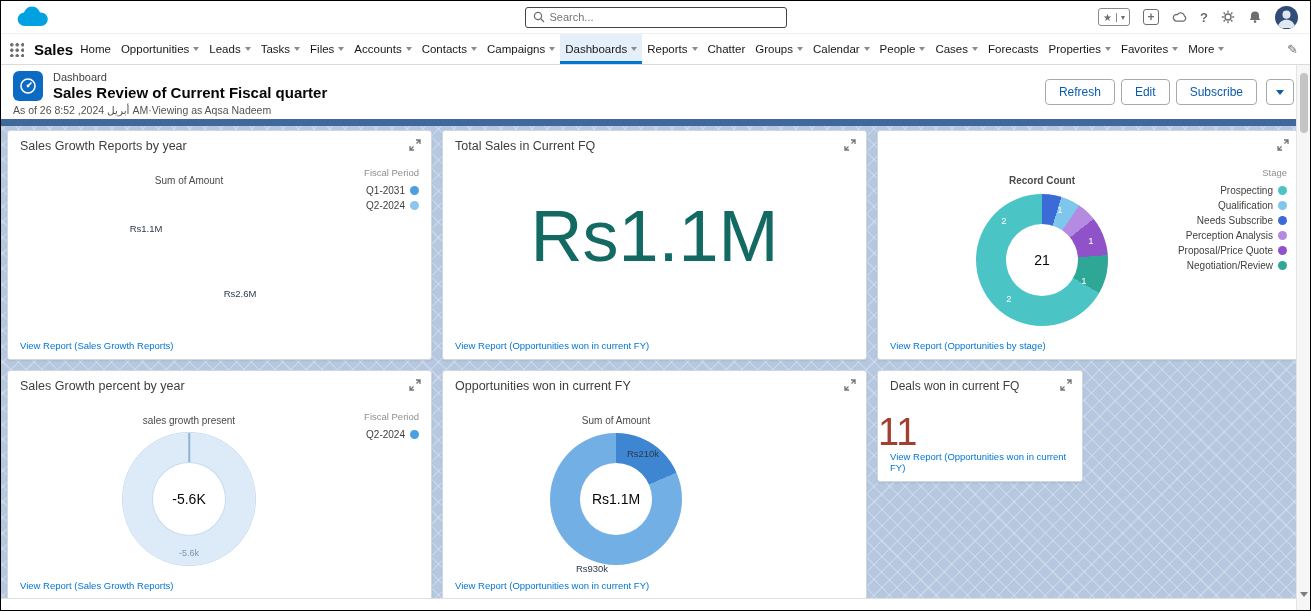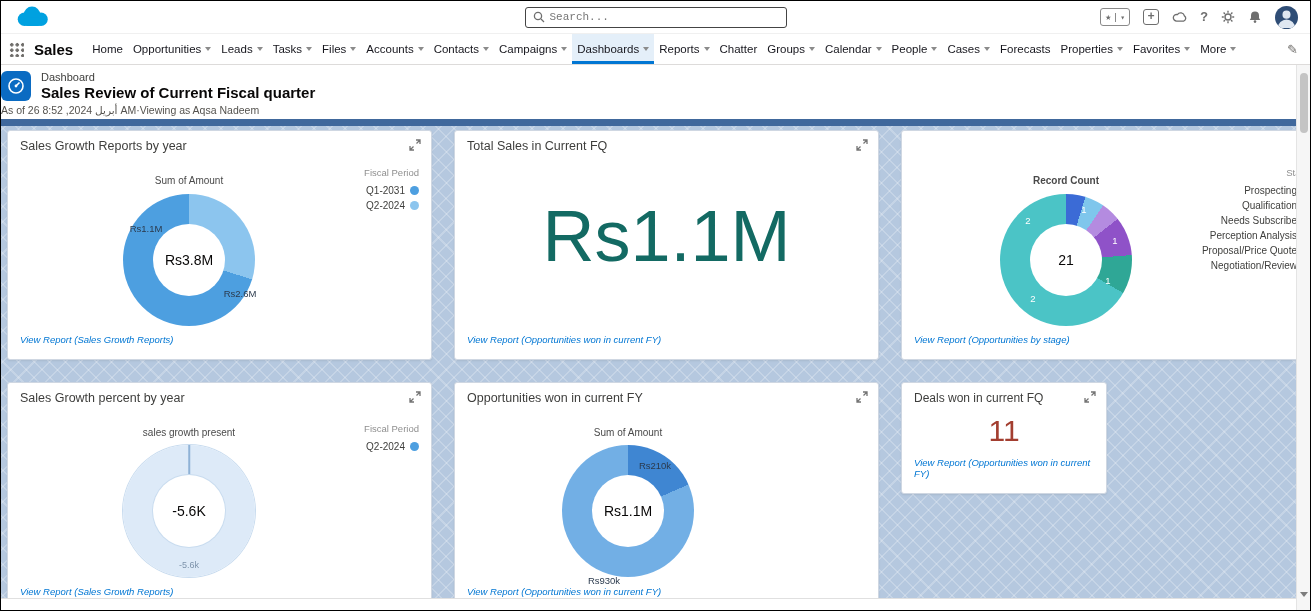--- a/index.html
+++ b/index.html
@@ -1,21 +1,21 @@
 <!DOCTYPE html>
 <html><head>
 <meta charset="utf-8">
 <style>
   * { margin:0; padding:0; box-sizing:border-box; }
   html,body { width:1311px; height:611px; }
   body { font-family:"Liberation Sans", sans-serif; background:#fff; position:relative;
          border:1px solid #000; overflow:hidden; }
 
   
-  .topbar { height:32px; background:#fff; display:flex; align-items:center; padding:15px 12px; position:relative;font-family:Liberation Mono, monospace; }
+  .topbar { height:32px; background:#fff; display:flex; align-items:center; padding:15px 12px; position:relative; }
   .sf-logo { width:38px; height:24px; cursor:pointer; }
   .search-box { position:absolute; left:50%; transform:translateX(-50%); width:262px; height:21px;
                 border:1px solid #444; border-radius:3px; display:flex; align-items:center;
                 padding:0 7px; gap:5px; background:#fff; }
   .search-box input { border:none; outline:none; flex:1; font-size:11px; color:#333; font-family:inherit; background:transparent; }
   .top-icons { margin-left:auto; display:flex; align-items:center; gap:13px; }
   .fav-pill { display:flex; align-items:center; border:1px solid #8a8a8a; border-radius:3px; height:18px; cursor:pointer; }
   .fav-pill .star { font-size:10px; color:#6e6e6e; padding:0 4px; }
   .fav-pill .chev { font-size:8px; color:#6e6e6e; padding:0 4px; border-left:1px solid #8a8a8a; }
   .tb-icon { color:#6e6e6e; font-size:13px; line-height:1; cursor:pointer; display:flex; align-items:center; }
@@ -23,74 +23,74 @@
               align-items:center; justify-content:center; font-size:12px; font-weight:bold; color:#6e6e6e; cursor:pointer; }
   .qmark { font-size:13px; font-weight:bold; color:#6e6e6e; cursor:pointer; }
   .avatar { width:23px; height:23px; border-radius:50%; background:#2f4d76; overflow:hidden; cursor:pointer; }
 
   
   .navbar { height:32px; background:#fff; display:flex; align-items:stretch;
             border-top:1px solid #f0f0f0; border-bottom:1px solid #dddbda; padding:0 8px; }
   .waffle { width:15px; height:15px; align-self:center;
             background-image:radial-gradient(#706e6b 1.6px, transparent 1.7px);
             background-size:5.5px 5.5px; cursor:pointer; }
-  .app-name { align-self:center; font-size:15px; font-weight:bold; color:#080707; margin:0 14px 0 10px; }
+  .app-name { align-self:center; font-size:15px; font-weight:bold; color:#080707; margin:0 2px 0 10px; }
   .nav-items { display:flex; align-items:stretch; flex:1; overflow:hidden; }
   .nav-item { display:flex; align-items:center; gap:4px; padding:0 5px; font-size:11.5px; color:#16161d;
               cursor:pointer; white-space:nowrap; }
   .nav-item .tri { width:0; height:0; border-left:3.5px solid transparent; border-right:3.5px solid transparent;
                    border-top:4px solid #8b8b8b; }
   .nav-item.active { background:#e4eff9; box-shadow:inset 0 -3px 0 #0176d3; }
   .nav-pencil { align-self:center; margin-left:auto; color:#706e6b; font-size:13px; cursor:pointer; padding:0 4px; }
 
   
-  .page-header { height:54px; background:#fff; padding:6px 0 4px; position:relative; }
+  .page-header { height:54px; background:#fff; padding:6px 12px 4px; position:relative; }
   .ph-row { display:flex; align-items:center; gap:10px; }
   .dash-icon { width:30px; height:30px; border-radius:6px; background:#0b6bc2; display:flex;
                align-items:center; justify-content:center; flex:none; }
   .ph-label { font-size:11px; color:#3e3e3c; }
   .ph-title { font-size:15px; font-weight:bold; color:#080707; margin-top:1px; }
   .ph-meta { font-size:10.5px; color:#54524e; margin-top:3px; }
   .ph-buttons { position:absolute; right:16px; top:14px; display:flex; gap:6px; align-items:center; }
   .btn { height:26px; padding:0 13px; border:1px solid #a9a9a9; border-radius:4px; background:#fff;
          color:#0b5cab; font-size:12px; font-family:inherit; cursor:pointer; }
   .btn-dd { padding:0 9px; margin-left:3px; display:flex; align-items:center; }
   .dd-tri { width:0; height:0; border-left:4px solid transparent; border-right:4px solid transparent;
             border-top:5px solid #0b5cab; }
 
   
   .content { position:absolute; top:118px; left:0; right:14px; bottom:0;
              background-color:#b5c8df;
              background-image:
                repeating-linear-gradient(45deg, rgba(255,255,255,.22) 0 1.5px, transparent 1.5px 11px),
                repeating-linear-gradient(-45deg, rgba(255,255,255,.22) 0 1.5px, transparent 1.5px 11px);
              border-top:7px solid #40689c; overflow:hidden; }
-  .grid { display:grid; grid-template-columns:425px 425px 423px; gap:22px; padding:4px 6px 0; }
+  .grid { display:grid; grid-template-columns:425px 425px 423px; gap:10px; padding:4px 6px 0; }
   .card { background:#fff; border:1px solid #cfd7e2; border-radius:3px; position:relative; height:230px;
           box-shadow:0 1px 2px rgba(0,0,0,.08); }
   .card-title { position:absolute; top:8px; left:12px; font-size:12.5px; color:#3e3e3c; }
   .expand { position:absolute; top:8px; right:10px; cursor:pointer; line-height:0; }
-  .view-link { position:absolute; bottom:14px; left:12px; font-size:9.5px; color:#0176d3; cursor:pointer; text-decoration:none;font-style:italic; }
+  .view-link { position:absolute; bottom:8px; left:12px; font-size:9.5px; color:#0176d3; cursor:pointer; text-decoration:none; }
   .chart-title { position:absolute; font-size:10px; color:#4a4a4a; width:200px; text-align:center; }
   .donut { position:absolute; width:132px; height:132px; border-radius:50%; cursor:pointer; }
   .hole { position:absolute; inset:30px; background:#fff; border-radius:50%; display:flex;
           align-items:center; justify-content:center; font-size:14px; color:#080707; }
   .donut.pale { box-shadow:0 0 0 1px #c9dcef; }
   .donut.pale .hole { box-shadow:0 0 0 1px #c9dcef; }
   .gauge-tick { position:absolute; left:50%; top:0; width:1.5px; height:30px; background:#8fb2d6; transform:translateX(-50%); }
   .gauge-bottom { position:absolute; transform:translate(-50%,-50%); font-size:9px; color:#7d93ab; }
   .slice-label { position:absolute; transform:translate(-50%,-50%); font-size:9.5px; color:#2b3a4d; }
   .slice-label.white { color:#fff; }
   .legend { position:absolute; right:12px; top:36px; text-align:right; }
   .legend-title { font-size:9.5px; color:#8f8f8f; margin-bottom:5px; }
   .legend-item { display:flex; align-items:center; justify-content:flex-end; gap:5px; font-size:10px;
                  color:#3e3e3c; height:15px; cursor:pointer; }
   .legend-dot { width:9px; height:9px; border-radius:50%; flex:none; }
   .metric-big { position:absolute; left:0; right:0; top:64px; text-align:center; font-size:72px; }
-  .metric-mid { position:absolute; left:0; right:0; top:31px; text-align:center; font-size:30px; }
+  .metric-mid { position:absolute; left:0; right:0; top:40px; font-size:38px; }
   .col3-stack { display:flex; flex-direction:column; gap:6px; }
   .small-card { width:206px; height:112px; background:#fff; border:1px solid #cfd7e2; border-radius:3px;
                 position:relative; box-shadow:0 1px 2px rgba(0,0,0,.08); }
   .small-card .card-title { font-size:12px; }
 
   
   .hscroll { position:absolute; left:0; right:14px; bottom:0; height:12px; background:#fff; border-top:1px solid #e0e0e0; }
   .vscroll { position:absolute; right:0; top:64px; bottom:0; width:14px; background:#f6f6f6;
              border-left:1px solid #e4e4e4; display:flex; flex-direction:column; align-items:center; z-index:5; }
   .vs-arrow { padding:4px 0; cursor:pointer; line-height:0; }
@@ -242,38 +242,41 @@
         <path d="M9 9L12.5 5.5" stroke="#fff" stroke-width="1.6"></path>
         <circle cx="9" cy="9" r="1.4" fill="#fff"></circle>
       </svg>
     </div>
     <div>
       <div class="ph-label">Dashboard</div>
       <div class="ph-title">Sales Review of Current Fiscal quarter</div>
     </div>
   </div>
   <div class="ph-meta">As of 26 أبريل 2024, 8:52 AM·Viewing as Aqsa Nadeem</div>
+  <div class="ph-buttons">
+    <button class="btn">Refresh</button>
+    <button class="btn">Edit</button>
+    <button class="btn">Subscribe</button>
+    <button class="btn btn-dd">
+        <span class="dd-tri"></span>
+      </button>
+  </div>
 </div>
 
 <div class="content">
   <div class="grid">
 
     <div class="card">
       <span class="card-title">Sales Growth Reports by year</span>
       <span class="expand">
         <svg width="12" height="12" viewBox="0 0 12 12">
             <path d="M7 1h4v4M11 1L7.5 4.5M5 11H1V7M1 11l3.5-3.5" stroke="#747474" fill="none" stroke-width="1.3"></path>
           </svg>
       </span>
       <div class="chart-title" style="left:81px;top:44px;">Sum of Amount</div>
-      <div class="donut" style="left: 115px; top: 63px; background: conic-gradient(rgb(140, 197, 238) 0deg, rgb(140, 197, 238) 107.027deg, rgb(77, 159, 224) 107.027deg, rgb(77, 159, 224) 360deg);">
-        <div class="hole">
-            <span>Rs3.8M</span>
-          </div>
-      </div>
       <span class="slice-label" style="left:138px;top:97px;">Rs1.1M</span>
       <span class="slice-label" style="left:232px;top:162px;">Rs2.6M</span>
       <div class="legend">
         <div class="legend-title">Fiscal Period</div>
         <div class="legend-item">
           <span>Q1-2031</span>
           <span class="legend-dot" style="background: rgb(77, 159, 224);"></span>
         </div>
         <div class="legend-item">
           <span>Q2-2024</span>

